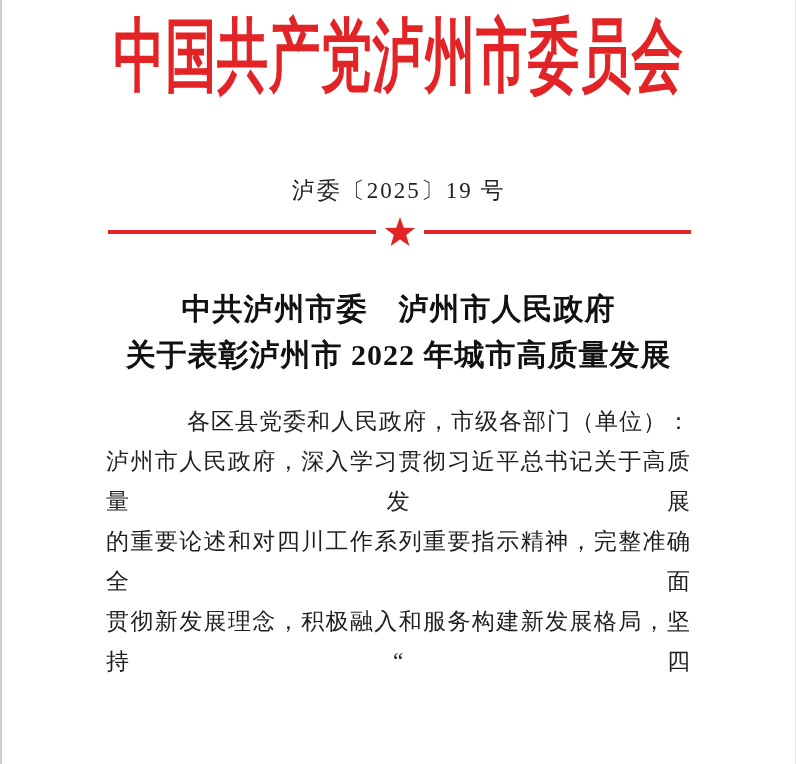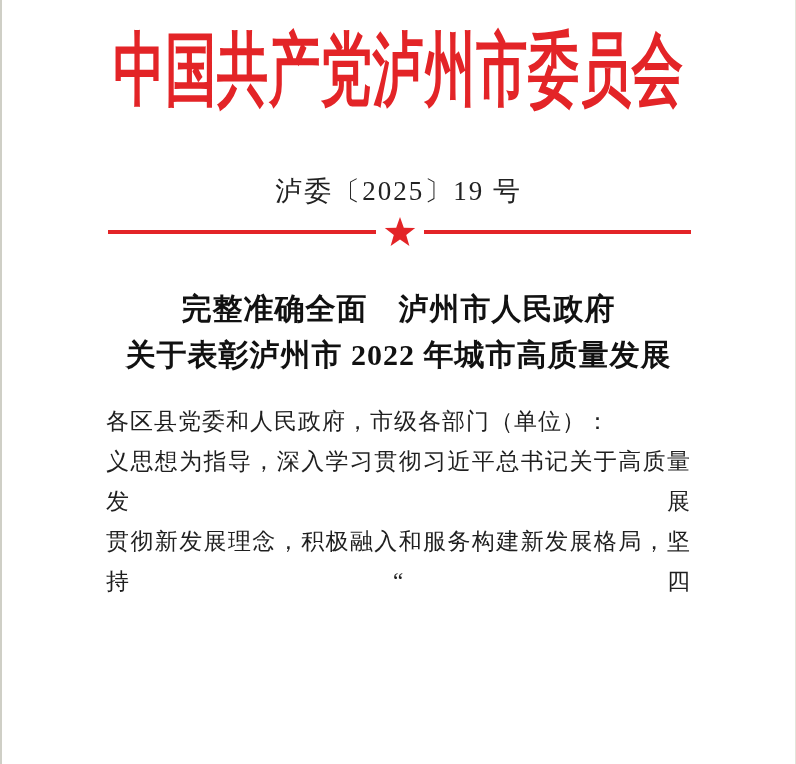--- a/index.html
+++ b/index.html
@@ -20,39 +20,39 @@
     font-family: "Liberation Serif", "DejaVu Serif", serif;
     color: #1c1c1c;
   }
 
   
   .header-title-wrap {
     margin-top: 16px;
     height: 94px;
     display: flex;
     justify-content: center;
-    align-items: flex-end;
+    align-items: flex-start;
     overflow: visible;
   }
   .header-title {
     color: #e32427;
     font-size: 80px;
     font-weight: bold;
     line-height: 1;
     white-space: nowrap;
     transform: scaleX(0.64);
     transform-origin: center center;
     letter-spacing: 1px;
   }
 
   
   .doc-number {
     margin-top: 66px;
     text-align: center;
-    font-size: 27px;
+    font-size: 23px;
     line-height: 30px;
     letter-spacing: 2px;
     color: #222222;
   }
 
   
   .red-rule-row {
     margin: 10px 104px 0 106px;
     height: 32px;
     display: flex;
@@ -84,21 +84,21 @@
   .doc-title .t-line { white-space: nowrap; }
 
   
   .doc-body {
     margin: 24px 104px 0 104px;
     font-size: 23px;
     line-height: 40px;
     color: #1f1f1f;
   }
   .salutation {
-    text-align: left;
+    text-align: right;
     letter-spacing: 1px;
   }
   .body-line {
     text-align: justify;
     text-align-last: justify;
     text-justify: inter-character;
     letter-spacing: 1px;
   }
   .body-line.first {
     text-indent: 2em;
@@ -119,24 +119,25 @@
     <div class="red-rule-seg"></div>
     <div class="star-wrap">
       <svg width="32" height="32" viewBox="0 0 32 32" aria-hidden="true">
         <polygon fill="#e32427" points="16,1 19.8,11.7 31.2,12.1 22.2,19.0 25.4,29.9 16,23.5 6.6,29.9 9.8,19.0 0.8,12.1 12.2,11.7"></polygon>
       </svg>
     </div>
     <div class="red-rule-seg"></div>
   </div>
 
   <div class="doc-title">
-    <div class="t-line">完整准确全面　泸州市人民政府</div>
+    <div class="t-line">中共泸州市委　泸州市人民政府</div>
     <div class="t-line">关于表彰泸州市 2022 年城市高质量发展</div>
   </div>
 
   <div class="doc-body">
     <div class="salutation">各区县党委和人民政府，市级各部门（单位）：</div>
-    <div class="body-line">义思想为指导，深入学习贯彻习近平总书记关于高质量发展</div>
+    <div class="body-line">泸州市人民政府，深入学习贯彻习近平总书记关于高质量发展</div>
+    <div class="body-line">的重要论述和对四川工作系列重要指示精神，完整准确全面</div>
     <div class="body-line">贯彻新发展理念，积极融入和服务构建新发展格局，坚持“四</div>
 
   </div>
 
 </div>
 
 </body></html>

